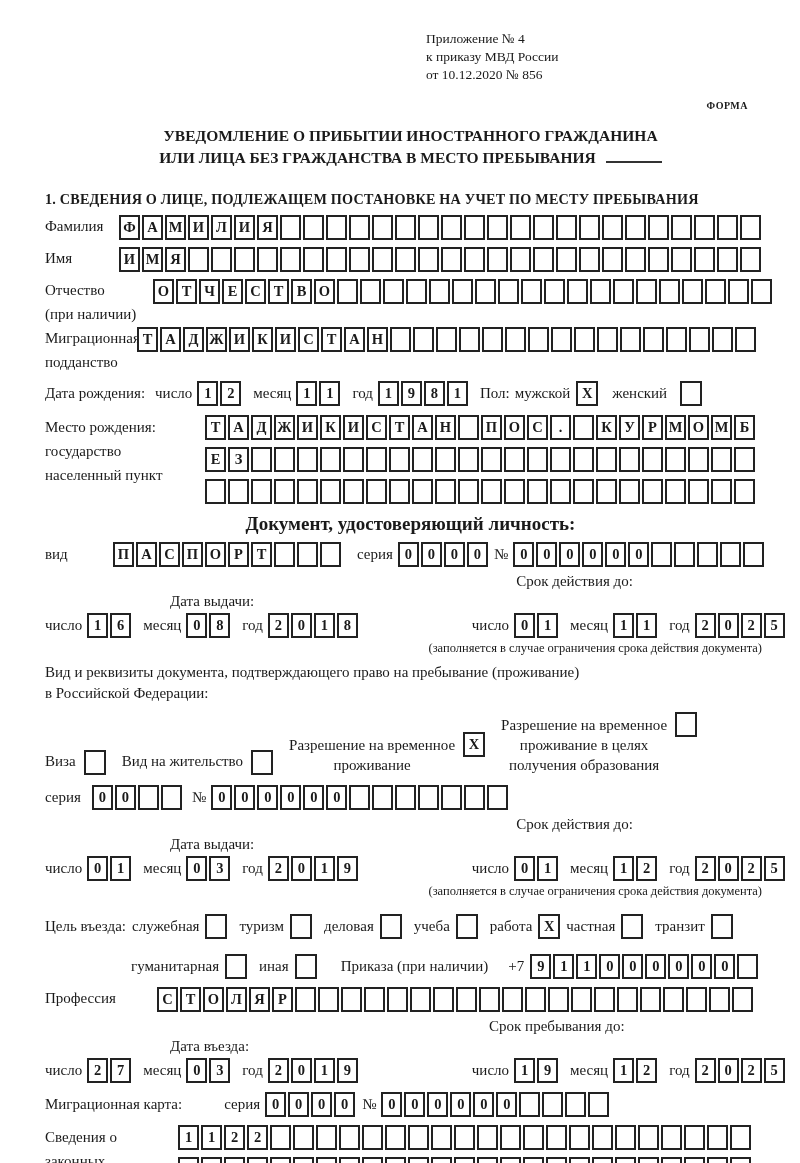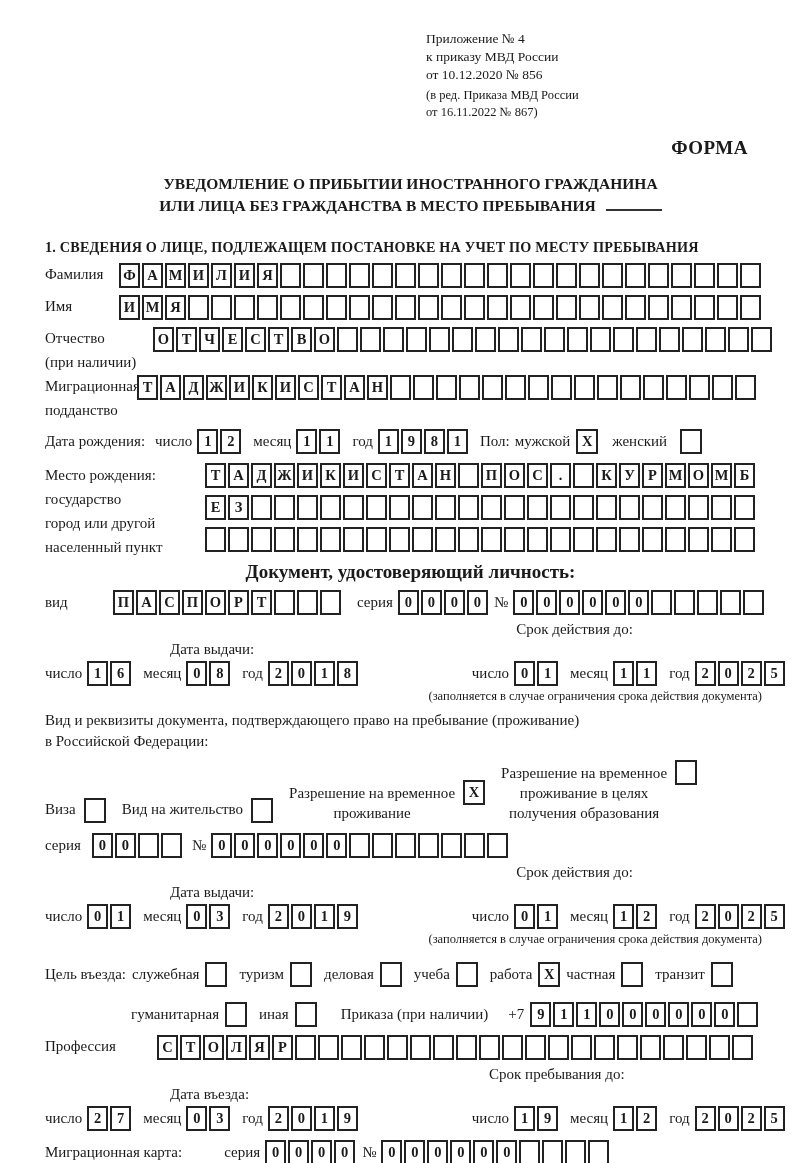--- a/index.html
+++ b/index.html
@@ -9,21 +9,21 @@
     font-family: "Liberation Serif", "DejaVu Serif", serif;
     color: #1a1a1a; font-size: 15px;
   }
   .page { padding: 30px 24px 10px 45px; }
 
   
   .ref-block { width: 230px; margin-left: auto; margin-right: 120px; }
   .ref-block div { line-height: 18px; font-size: 13.5px; }
   .ref-amend div { line-height: 17px; font-size: 12.5px; }
   .ref-amend { margin-top: 3px; }
-  .forma { text-align: right; margin: 16px 28px 0 0; font-weight: bold; font-size: 19px; letter-spacing: .5px; }
+  .forma { text-align: right; margin: 16px 28px 0 0; font-weight: bold; font-size: 10px; letter-spacing: .5px; }
 
   .title { text-align: center; font-weight: bold; font-size: 15.5px; margin-top: 14px; line-height: 22px; }
   .blank-line { display: inline-block; width: 56px; border-bottom: 2px solid #333; height: 14px; margin-left: 10px; }
   .sec-head { font-weight: bold; font-size: 14.2px; margin-top: 22px; letter-spacing: .2px; }
 
   
   .boxes { display: inline-flex; flex-wrap: nowrap; }
   .cb {
     display: inline-block; width: 21px; height: 25px; border: 2px solid #222;
     margin-right: 2px; text-align: center; font-weight: bold; font-size: 14.5px;
@@ -67,24 +67,20 @@
 </style>
 </head>
 <body>
 
 <div class="page">
 
   <div class="ref-block">
     <div>Приложение № 4</div>
     <div>к приказу МВД России</div>
     <div>от 10.12.2020 № 856</div>
-    <div class="ref-amend">
-      <div>(в ред. Приказа МВД России</div>
-      <div>от 16.11.2022 № 867)</div>
-    </div>
   </div>
 
   <div class="forma">ФОРМА</div>
 
   <div class="title">
     <div>УВЕДОМЛЕНИЕ О ПРИБЫТИИ ИНОСТРАННОГО ГРАЖДАНИНА</div>
     <div>
       <span>ИЛИ ЛИЦА БЕЗ ГРАЖДАНСТВА В МЕСТО ПРЕБЫВАНИЯ</span><span class="blank-line"></span>
     </div>
   </div>
@@ -250,21 +246,20 @@
     <span style="margin-right:6px">мужской</span>
     <span class="chk">X</span>
     <span class="lbl" style="margin-left:14px">женский</span>
     <span class="chk" style="margin-left:8px"></span>
   </div>
 
   <div class="frow" style="margin-top:9px">
     <div class="stack-labels w160">
       <div>Место рождения:</div>
       <div>государство</div>
-      <div>город или другой</div>
       <div>населенный пункт</div>
     </div>
     <div class="stack">
       <span class="boxes">
           <span class="cb">Т</span>
           <span class="cb">А</span>
           <span class="cb">Д</span>
           <span class="cb">Ж</span>
           <span class="cb">И</span>
           <span class="cb">К</span>

